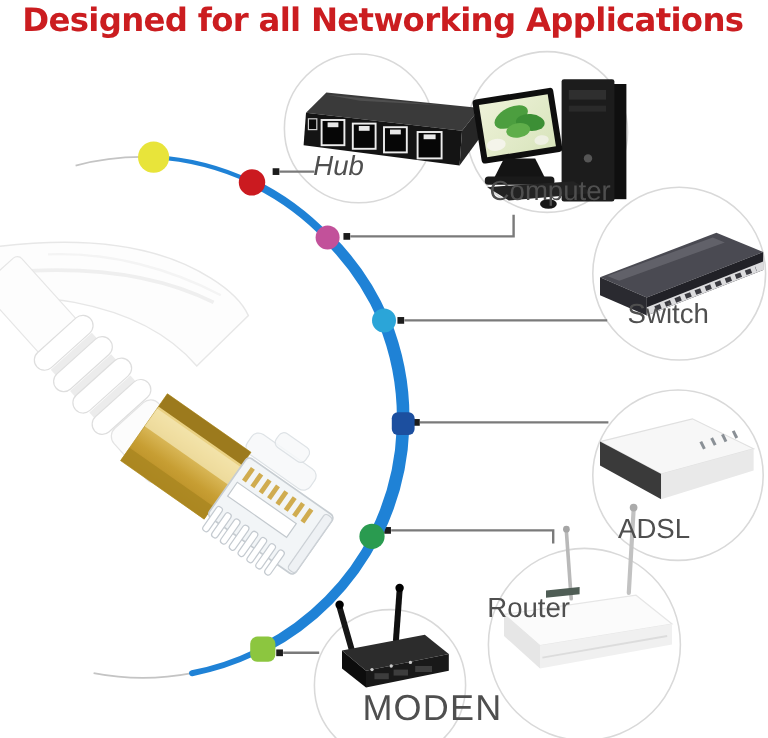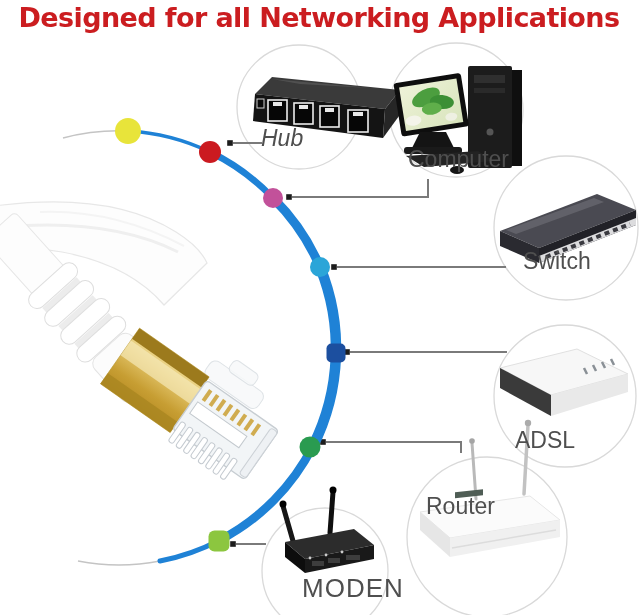--- a/index.html
+++ b/index.html
@@ -8,22 +8,22 @@
   .title{position:absolute;left:0;top:2px;width:638px;text-align:center;
          font-family:"DejaVu Sans",sans-serif;font-weight:bold;font-size:27px;
          letter-spacing:-0.6px;color:#cb1d20;white-space:nowrap;}
   .scene{position:absolute;left:0;top:0;}
   .dev-label{position:absolute;color:#4f4f4f;font-size:23px;line-height:1.1;
              font-family:"Liberation Sans",sans-serif;white-space:nowrap;}
   .lbl-hub{left:261px;top:126px;font-style:italic;}
   .lbl-computer{left:408px;top:147px;}
   .lbl-switch{left:523px;top:249px;}
   .lbl-adsl{left:499px;top:428px;margin-left:16px;}
-  .lbl-router{left:406px;top:494px;margin-left:20px;}
-  .lbl-moden{left:302px;top:574px;font-size:26px;letter-spacing:1px;}
+  .lbl-router{left:406px;top:494px;}
+  .lbl-moden{left:302px;top:574px;font-size:30px;letter-spacing:1px;}
 </style>
 </head>
 <body>
 
 <div class="canvas">
 
   <svg class="scene" width="640" height="615" viewBox="0 0 640 615">
     <defs>
       <linearGradient id="gold" x1="0" y1="0" x2="0" y2="1">
         <stop offset="0" stop-color="#f3e2a4"></stop>

